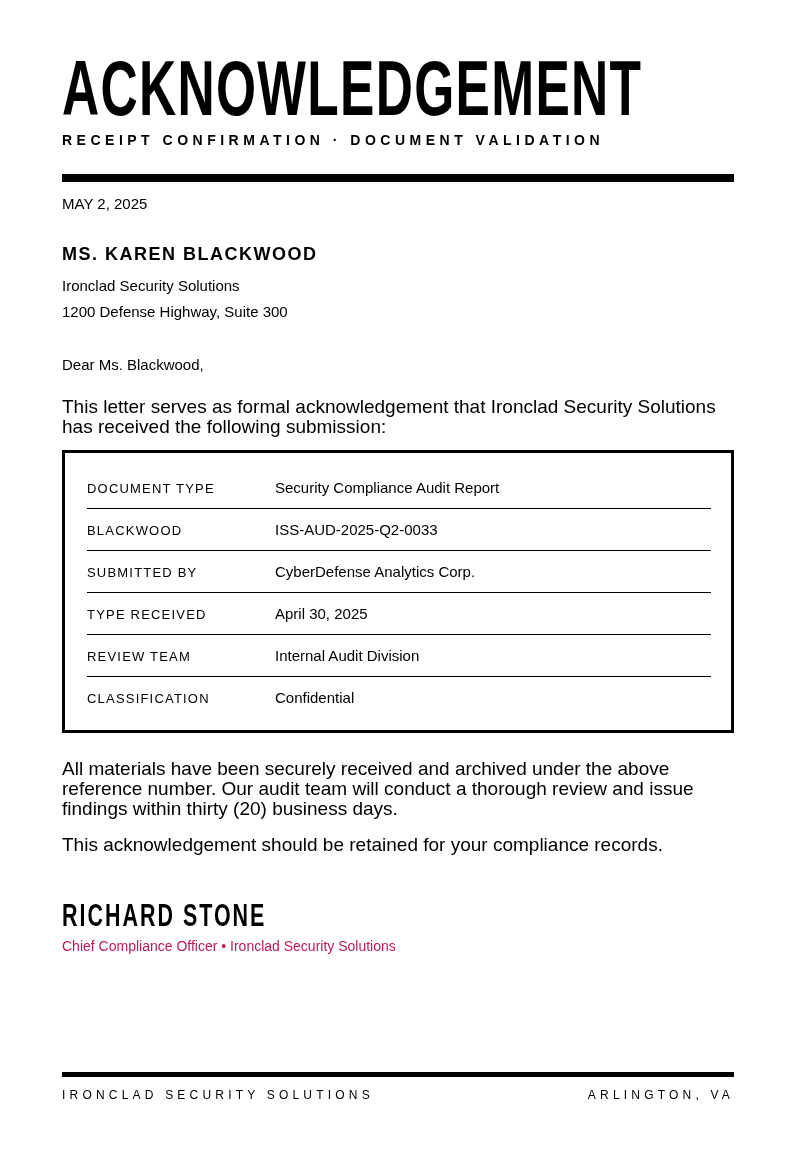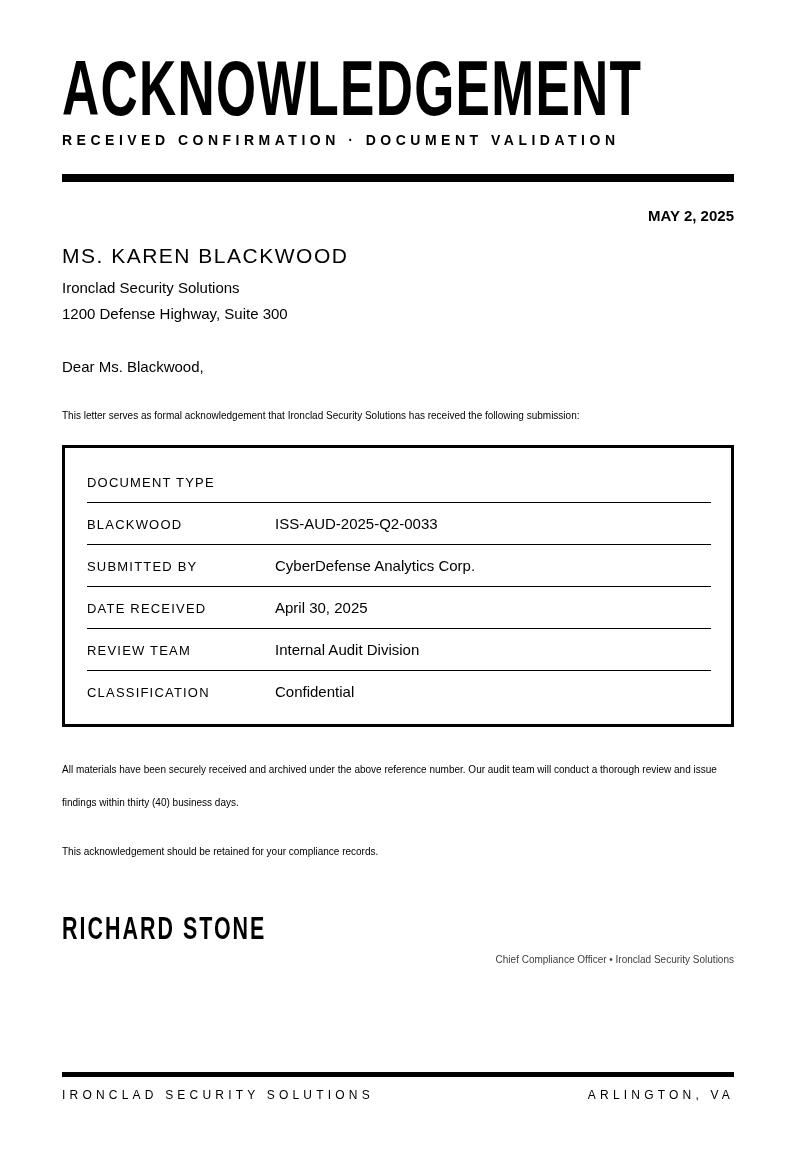--- a/index.html
+++ b/index.html
@@ -41,47 +41,46 @@
     white-space: nowrap;
   }
   .rule-thick {
     margin-top: 26px;
     height: 8px;
     background: #000000;
   }
 
   
   .date-line {
-    margin-top: 26px;
-    text-align: right;
-    font-size: 15px;
-    font-weight: bold;
+    margin-top: 14px;
+    font-size: 15px;
+    font-weight: normal;
     line-height: 16px;
   }
   .recipient-name {
-    margin-top: 22px;
-    font-size: 21px;
-    font-weight: normal;
+    margin-top: 32px;
+    font-size: 18px;
+    font-weight: bold;
     letter-spacing: 1.5px;
     line-height: 20px;
   }
   .recipient-lines { margin-top: 9px; }
   .recipient-lines .addr-line {
     font-size: 15px;
     line-height: 26px;
   }
 
   .salutation {
     margin-top: 30px;
     font-size: 15px;
     line-height: 20px;
   }
   .paragraph {
-    font-size: 10px;
-    line-height: 33px;
+    font-size: 19px;
+    line-height: 20px;
   }
   .intro { margin-top: 22px; }
 
   
   .details-box {
     margin-top: 13px;
     border: 3px solid #000000;
     padding: 14px 20px 12px 22px;
   }
   .detail-row {
@@ -117,24 +116,23 @@
     display: inline-block;
     font-size: 32px;
     font-weight: bold;
     line-height: 28px;
     letter-spacing: 3px;
     transform: scaleX(0.67);
     transform-origin: 0 50%;
   }
   .sig-role {
     margin-top: 9px;
-    font-size: 10px;
+    font-size: 14px;
     line-height: 17px;
-    color: #404040;
-    text-align: right;
+    color: #be185d;
   }
 
   
   .footer {
     position: absolute;
     left: 62px; right: 60px;
     top: 1072px;
   }
   .footer-rule { height: 5px; background: #000000; }
   .footer-row {
@@ -150,65 +148,66 @@
 </style>
 </head>
 <body>
 
 <div class="page">
 
   <div class="doc-title">
     <span class="condensed">ACKNOWLEDGEMENT</span>
   </div>
 
-  <div class="doc-subtitle">RECEIVED CONFIRMATION · DOCUMENT VALIDATION</div>
+  <div class="doc-subtitle">RECEIPT CONFIRMATION · DOCUMENT VALIDATION</div>
 
   <div class="rule-thick"></div>
 
   <div class="date-line">MAY 2, 2025</div>
 
   <div class="recipient-block">
     <div class="recipient-name">MS. KAREN BLACKWOOD</div>
     <div class="recipient-lines">
       <div class="addr-line">Ironclad Security Solutions</div>
       <div class="addr-line">1200 Defense Highway, Suite 300</div>
     </div>
   </div>
 
   <div class="salutation">Dear Ms. Blackwood,</div>
 
   <p class="paragraph intro">This letter serves as formal acknowledgement that Ironclad Security Solutions has received the following submission:</p>
 
   <div class="details-box">
     <div class="detail-row">
       <span class="detail-label">DOCUMENT TYPE</span>
+      <span class="detail-value">Security Compliance Audit Report</span>
     </div>
     <div class="detail-row">
       <span class="detail-label">BLACKWOOD</span>
       <span class="detail-value">ISS-AUD-2025-Q2-0033</span>
     </div>
     <div class="detail-row">
       <span class="detail-label">SUBMITTED BY</span>
       <span class="detail-value">CyberDefense Analytics Corp.</span>
     </div>
     <div class="detail-row">
-      <span class="detail-label">DATE RECEIVED</span>
+      <span class="detail-label">TYPE RECEIVED</span>
       <span class="detail-value">April 30, 2025</span>
     </div>
     <div class="detail-row">
       <span class="detail-label">REVIEW TEAM</span>
       <span class="detail-value">Internal Audit Division</span>
     </div>
     <div class="detail-row">
       <span class="detail-label">CLASSIFICATION</span>
       <span class="detail-value">Confidential</span>
     </div>
   </div>
 
-  <p class="paragraph after-box">All materials have been securely received and archived under the above reference number. Our audit team will conduct a thorough review and issue findings within thirty (40) business days.</p>
+  <p class="paragraph after-box">All materials have been securely received and archived under the above reference number. Our audit team will conduct a thorough review and issue findings within thirty (20) business days.</p>
   <p class="paragraph retain">This acknowledgement should be retained for your compliance records.</p>
 
   <div class="sig-block">
     <div class="sig-name">
       <span class="condensed-sm">RICHARD STONE</span>
     </div>
     <div class="sig-role">Chief Compliance Officer • Ironclad Security Solutions</div>
   </div>
 
   <div class="footer">

